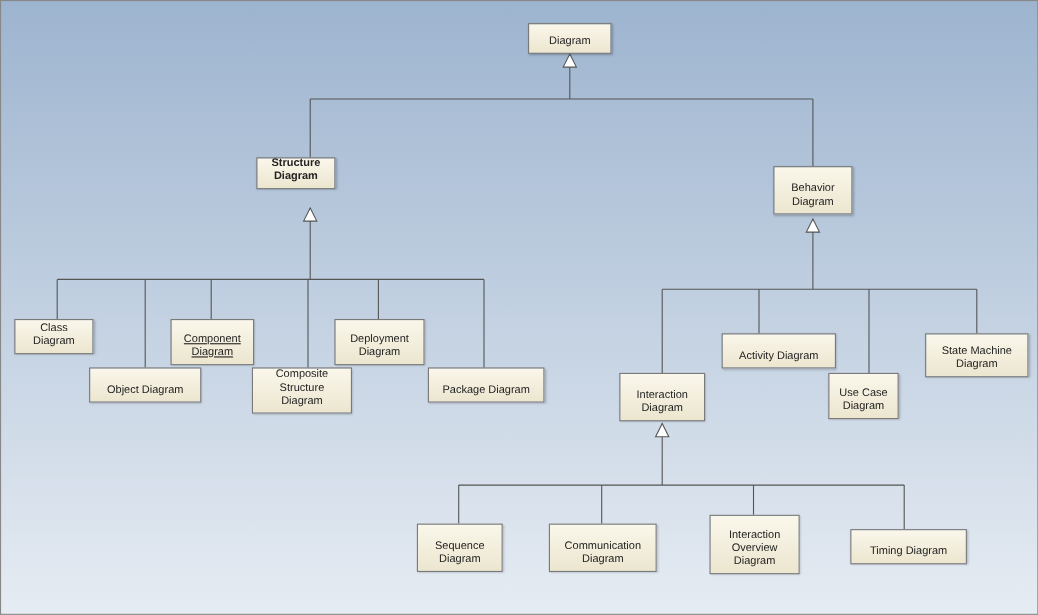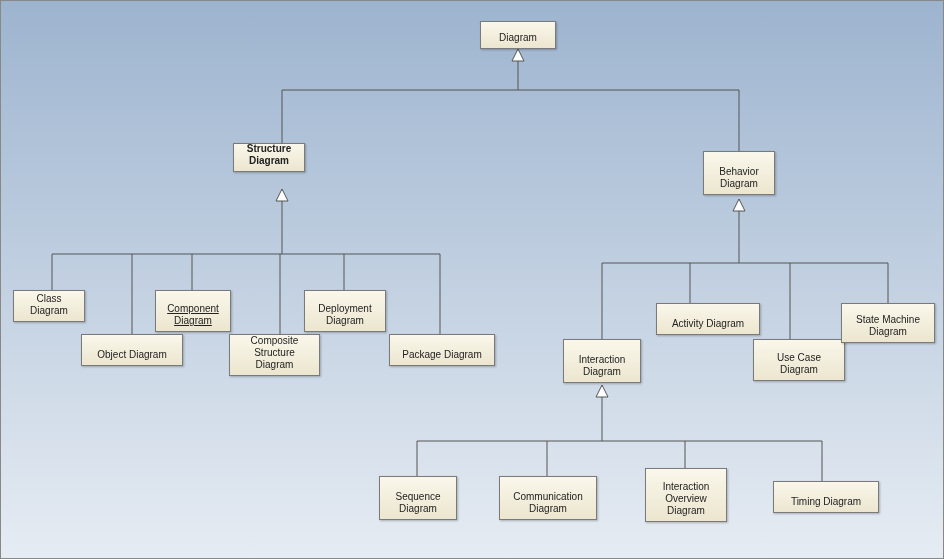--- a/index.html
+++ b/index.html
@@ -106,21 +106,21 @@
 <div class="node" style="left:303px; top:289px; width:82px; height:42px;">
     <span>Deployment<br>Diagram</span>
   </div>
 <div class="node" style="left:388px; top:333px; width:106px; height:32px;">
     <span>Package Diagram</span>
   </div>
 
 <div class="node" style="left:638px; top:302px; width:104px; height:32px;margin-left:17px;">
     <span>Activity Diagram</span>
   </div>
-<div class="node" style="left:752px; top:338px; width:92px; height:42px;">
+<div class="node" style="left:752px; top:338px; width:64px; height:42px;">
     <span>Use Case<br>Diagram</span>
   </div>
 <div class="node" style="left:840px; top:302px; width:94px; height:40px;">
     <span>State Machine<br>Diagram</span>
   </div>
 <div class="node" style="left:562px; top:338px; width:78px; height:44px;">
     <span>Interaction<br>Diagram</span>
   </div>
 
 <div class="node" style="left:378px; top:475px; width:78px; height:44px;">

